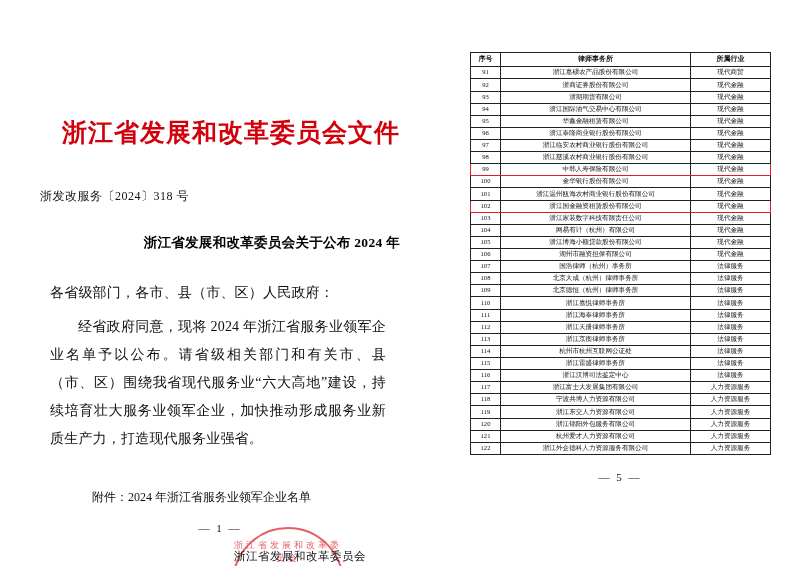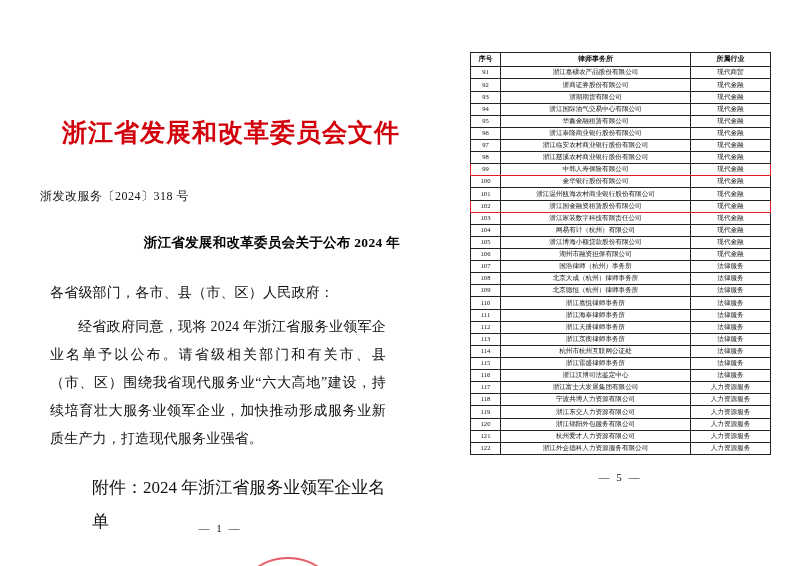--- a/index.html
+++ b/index.html
@@ -69,23 +69,23 @@
     line-height: 2.0;
     color: #111;
     letter-spacing: 0.2px;
     text-align: justify;
   }
   .doc-body p {
     margin: 0 0 6px 0;
   }
   .indent2 { text-indent: 2em; }
   .attach {
-    margin-top: 18px;
+    margin-top: 32px;
     padding-left: 52px;
-    font-size: 17px;
+    font-size: 12px;
     line-height: 2.0;
     color: #111;
   }
   .signature-block {
     position: relative;
     margin-top: 34px;
     height: 70px;
   }
   .sig-org {
     position: absolute;

